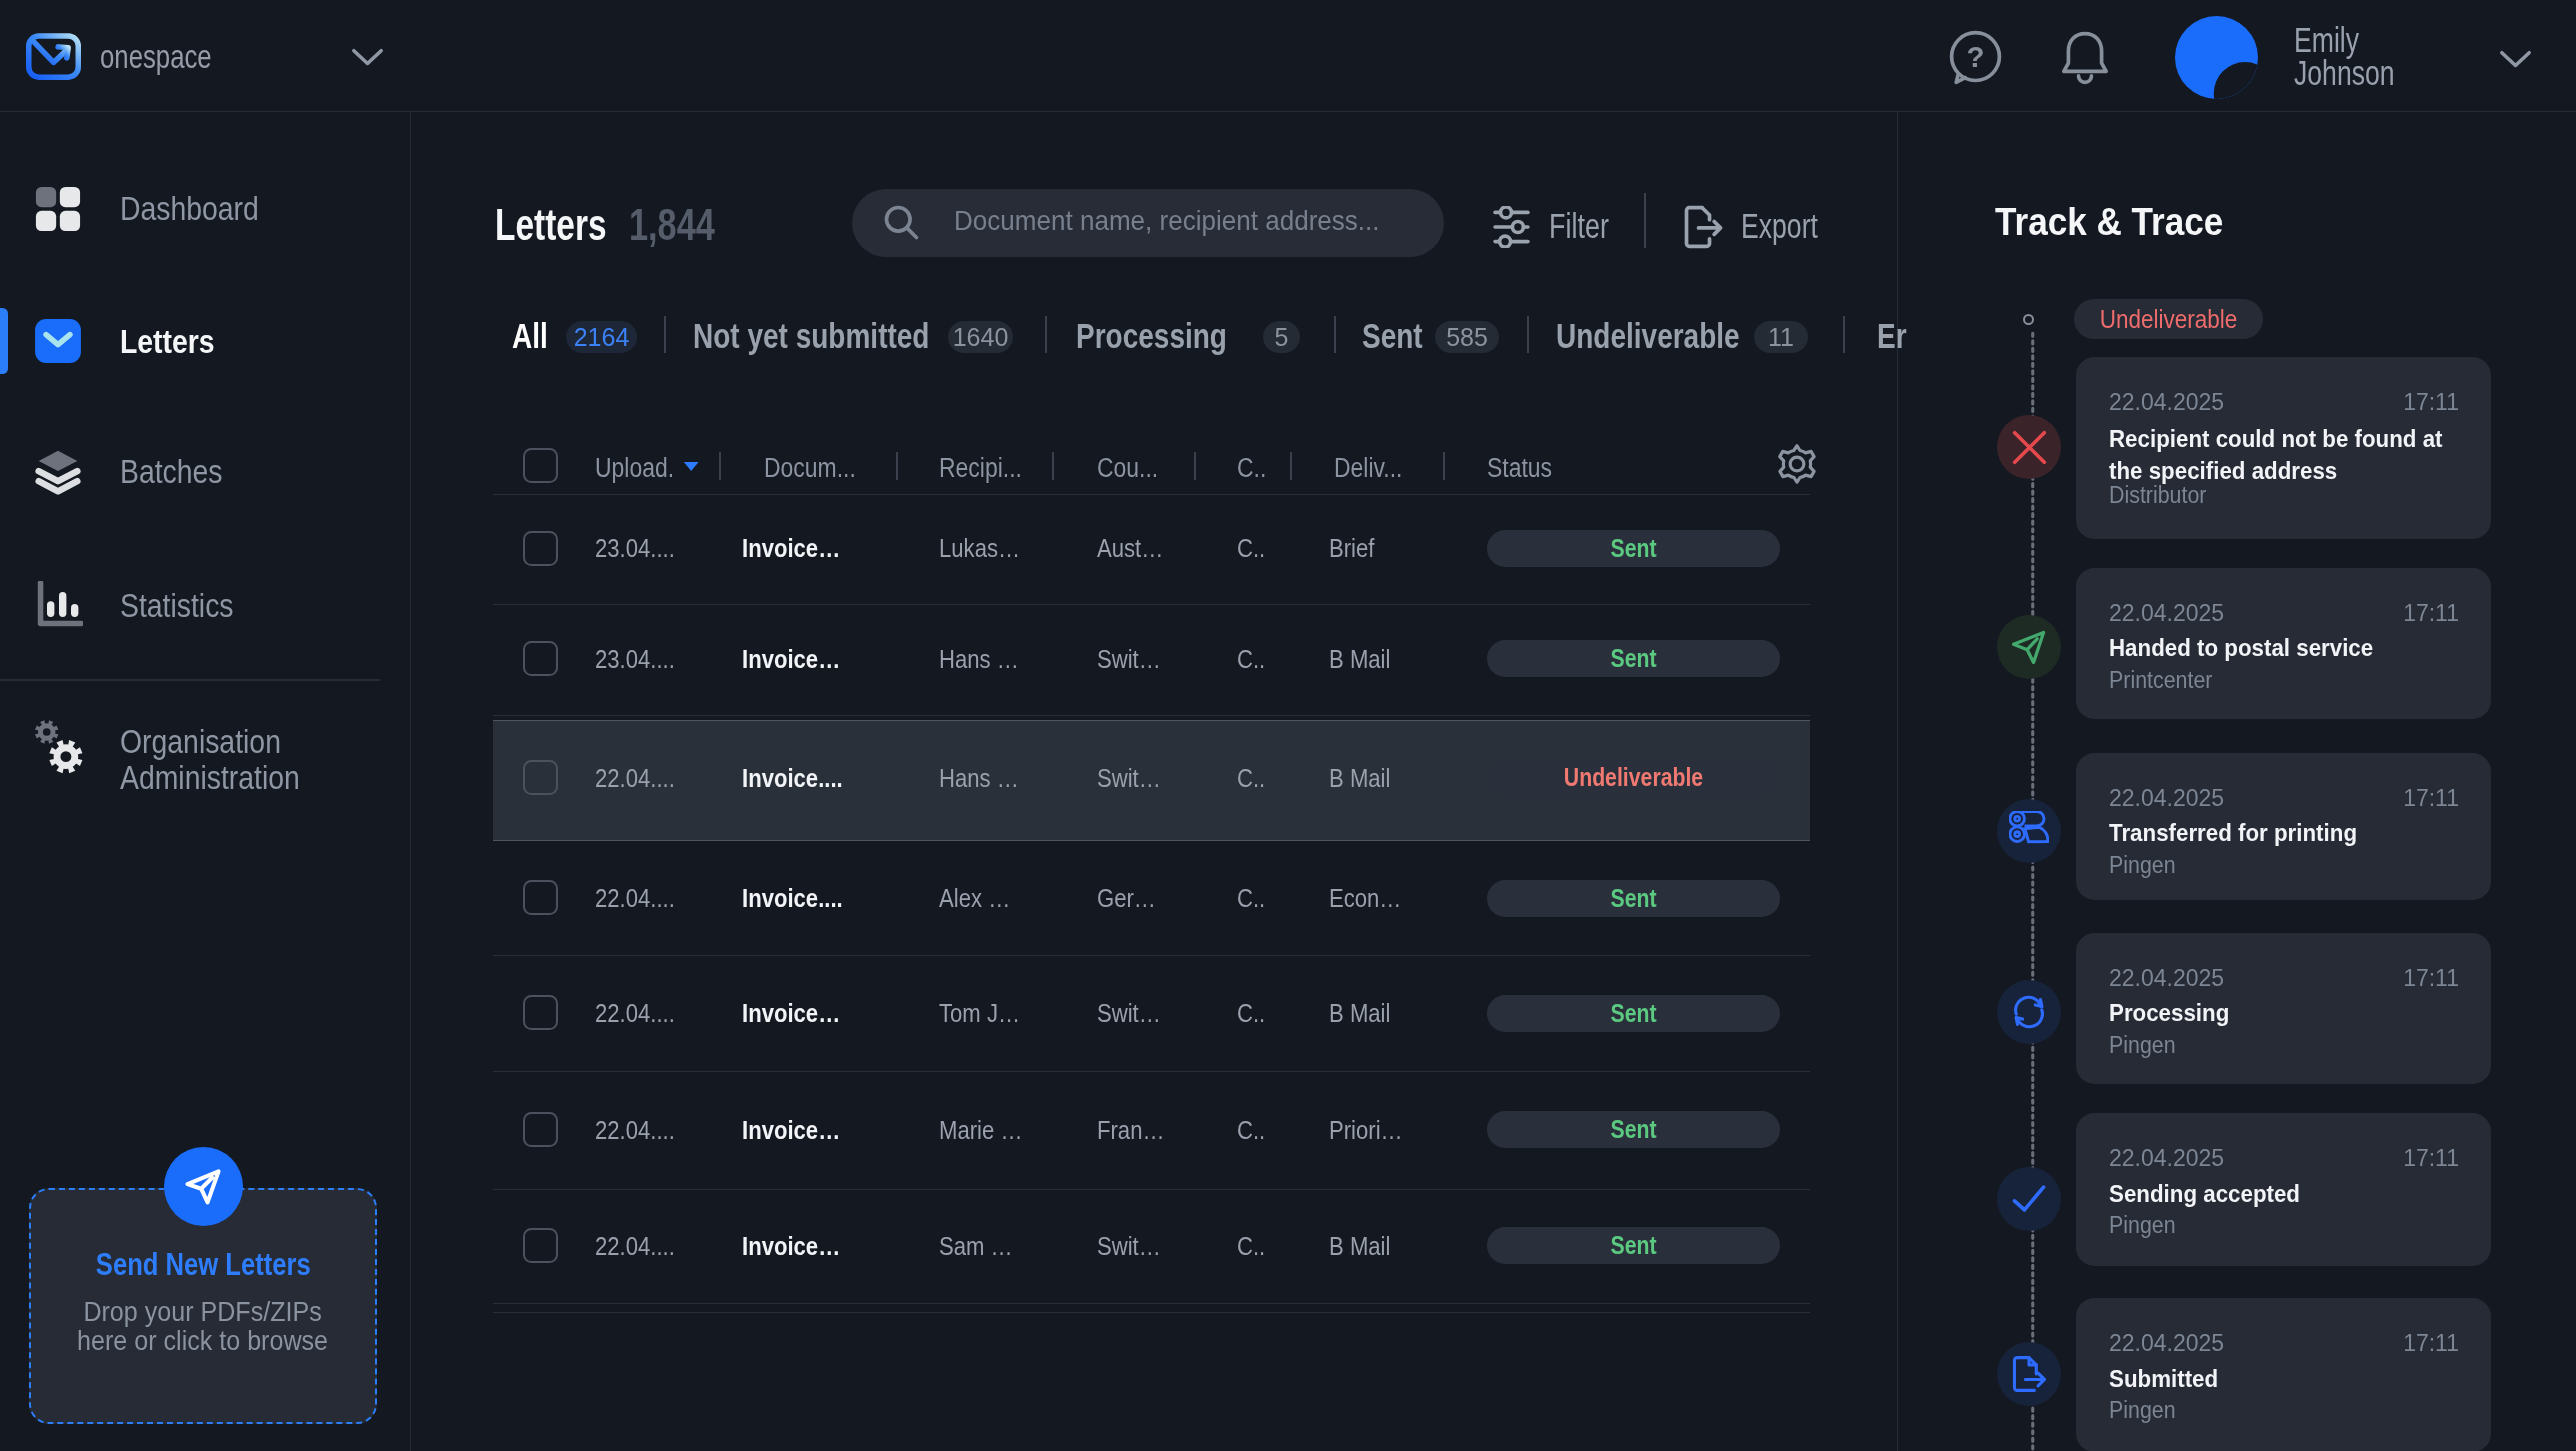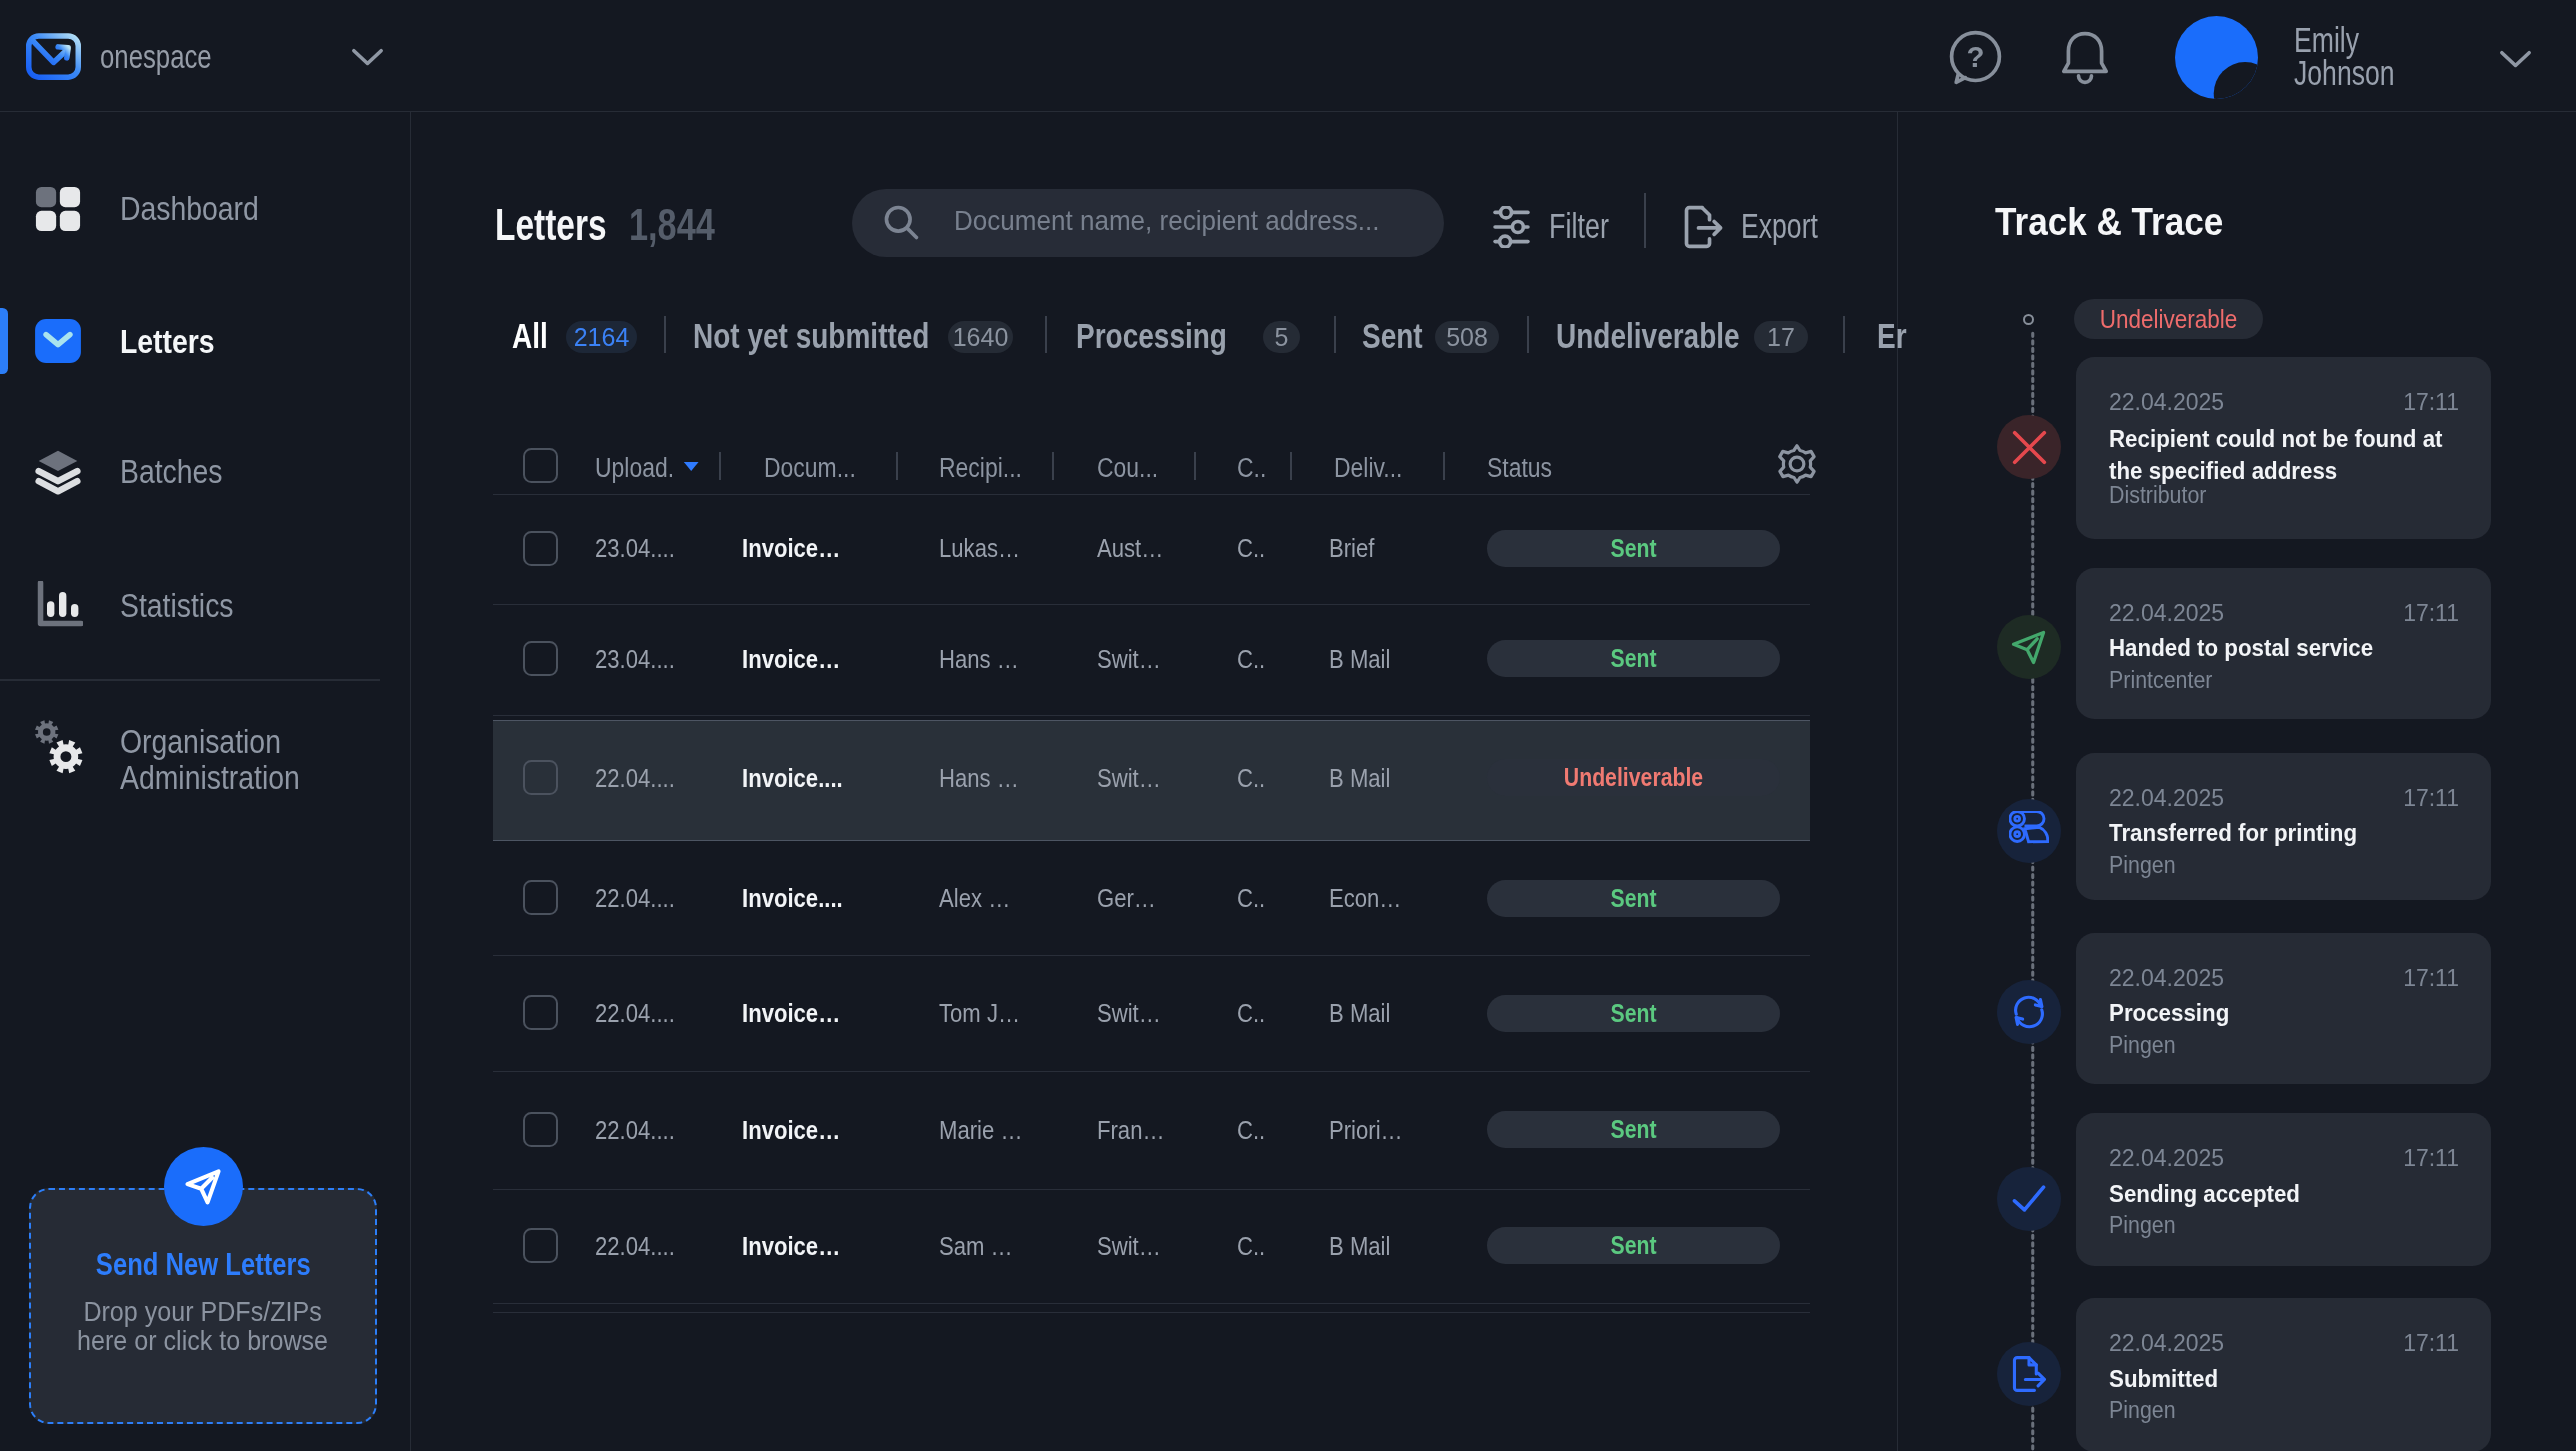--- a/index.html
+++ b/index.html
@@ -153,24 +153,24 @@
 <div class="tab" style="left:512px; color:#ffffff;">All</div>
 <div class="badge" style="left:566px; width:71px; background:#1d2737; color:#3b82f6;">2164</div>
 <div class="tabsep" style="left:664px;"></div>
 <div class="tab" style="left:693px;">Not yet submitted</div>
 <div class="badge" style="left:948px; width:65px;">1640</div>
 <div class="tabsep" style="left:1045px;"></div>
 <div class="tab" style="left:1076px;">Processing</div>
 <div class="badge" style="left:1263px; width:37px;">5</div>
 <div class="tabsep" style="left:1334px;"></div>
 <div class="tab" style="left:1362px;">Sent</div>
-<div class="badge" style="left:1435px; width:64px;">508</div>
+<div class="badge" style="left:1435px; width:64px;">585</div>
 <div class="tabsep" style="left:1527px;"></div>
 <div class="tab" style="left:1556px;">Undeliverable</div>
-<div class="badge" style="left:1754px; width:54px;">17</div>
+<div class="badge" style="left:1754px; width:54px;">11</div>
 <div class="tabsep" style="left:1843px;"></div>
 <div class="tab" style="left:1877px;">Er</div>
 
 <div class="cb" style="top:448px;"></div>
 <div class="hdr" style="left:595px; top:453px;">Upload.</div>
 <svg class="abs" style="left:682px; top:460px;" width="18.4" height="13" viewBox="0 0 20 14">
     <path d="M2 2 L10 12 L18 2 Z" fill="#2f7bff"></path>
   </svg>
 <div class="hsep" style="left:719px;"></div>
 <div class="hdr" style="left:764px; top:453px;">Docum...</div>

